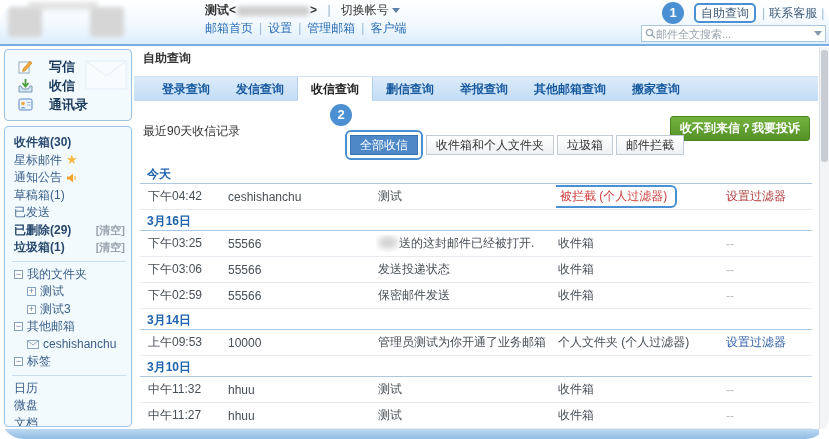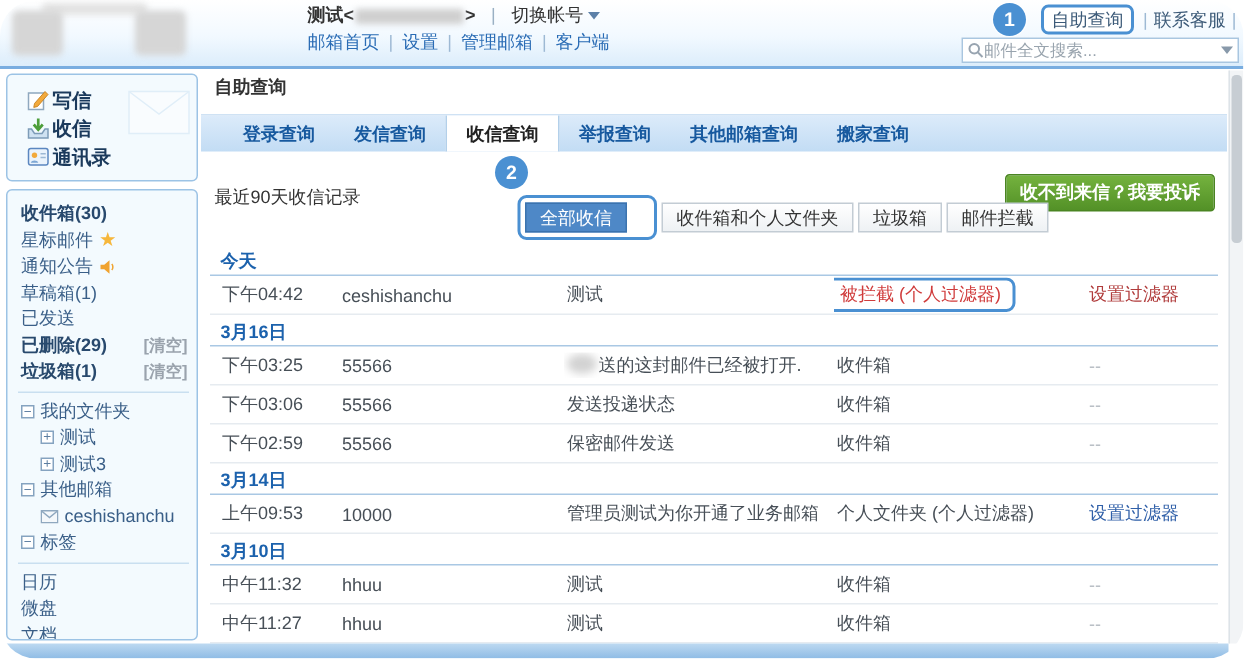--- a/index.html
+++ b/index.html
@@ -41,21 +41,21 @@
     position:absolute; left:641px; top:25px; width:185px; height:17px;
     background:#fff; border:1px solid #a9c6e0; display:flex; align-items:center; padding:0 3px;
   }
   .search-box input { flex:1; border:none; outline:none; font-size:11px; color:#444; background:transparent; min-width:0;}
   .search-box input::placeholder { color:#99a4ae; }
   .search-caret { width:0;height:0;border-left:4px solid transparent;border-right:4px solid transparent;border-top:5px solid #8899aa; margin-left:3px;}
   
   .sidebar { position:absolute; left:4px; top:49px; width:128px; bottom:12px; display:flex; flex-direction:column; gap:5px; }
   .side-box { background:#f3fafe; border:1px solid #9cc3e5; border-radius:4px; position:relative; overflow:hidden;}
   .side-box.actions { padding:7px 0 6px 13px; }
-  .action-item { display:flex; align-items:center; gap:2px; height:19px; font-weight:bold; color:#1b3a5c; font-size:13px; cursor:pointer; position:relative; z-index:1;}
+  .action-item { display:flex; align-items:center; gap:16px; height:19px; font-weight:bold; color:#1b3a5c; font-size:13px; cursor:pointer; position:relative; z-index:1;}
   .watermark { position:absolute; right:4px; top:10px; opacity:.5; z-index:0;}
   .side-box.folders { flex:1; padding:7px 5px 4px 9px; color:#3a5f88; }
   .f-item { display:flex; align-items:center; gap:4px; height:17.5px; cursor:pointer; }
   .f-item.bold { font-weight:bold; color:#28496d; }
   .f-item .clear { margin-left:auto; color:#9aa3ad; font-size:11px; padding-right:1px; cursor:pointer;}
   .f-item.indent { padding-left:13px; }
   .side-divider { border-top:1px solid #c9dff0; margin:4px 0 4px -2px; }
   .toggle-box {
     display:inline-block; width:9px; height:9px; border:1px solid #85a3c0; background:#fff;
     font-size:9px; line-height:7px; text-align:center; color:#5b7da0; flex:0 0 9px;
@@ -75,21 +75,21 @@
     border:1px solid #4a8522; border-radius:3px; padding:3px 9px;
   }
   .badge2 { left:196px; top:3px; position:absolute; }
   .filters { position:absolute; left:211px; top:29px; display:flex; align-items:center; }
   .fbtn {
     border:1px solid #c3ccd4; background:linear-gradient(#ffffff,#eef1f4); color:#333;
     padding:2px 9px; height:20px; line-height:15px; cursor:pointer; margin-right:3px; white-space:nowrap; font-size:12px;
   }
   .fbtn.active { background:#4e88c7; border-color:#3b73ae; color:#fff; }
   .hl-box { border:2px solid #4a90d2; border-radius:6px; padding:3px 3px; margin-right:3px; }
-  .hl-box .fbtn { margin-right:15px; }
+  .hl-box .fbtn { margin-right:0; }
   
   .rtable { padding-top:62px; }
   .thead {
     display:grid; grid-template-columns:80px 150px 180px 168px 1fr; height:17px; align-items:center;
     background:linear-gradient(#fbfcfd,#eef2f5); border-top:1px solid #dfe5ea; border-bottom:1px solid #dfe5ea;
     color:#8a97a5; padding-left:6px;
   }
   .thead > div { padding-left:2px; }
   .thead > div + div { border-left:1px solid #d9e0e6; padding-left:6px; }
   .group-row { height:21px; line-height:22px; color:#1c62ad; font-weight:bold; border-bottom:1px solid #a9c8e4; padding-left:7px; }
@@ -254,20 +254,21 @@
     </div>
   </div>
 
   <div class="main">
     <div class="main-title-row">自助查询</div>
 
     <div class="tabs">
       <div class="tab">登录查询</div>
       <div class="tab">发信查询</div>
       <div class="tab active">收信查询</div>
+      <div class="tab">删信查询</div>
       <div class="tab">举报查询</div>
       <div class="tab">其他邮箱查询</div>
       <div class="tab">搬家查询</div>
     </div>
 
     <div class="content">
       <div class="badge-circle badge2">2</div>
       <div class="section-title">最近90天收信记录</div>
       <button class="complain-btn">收不到来信？我要投诉</button>
 

